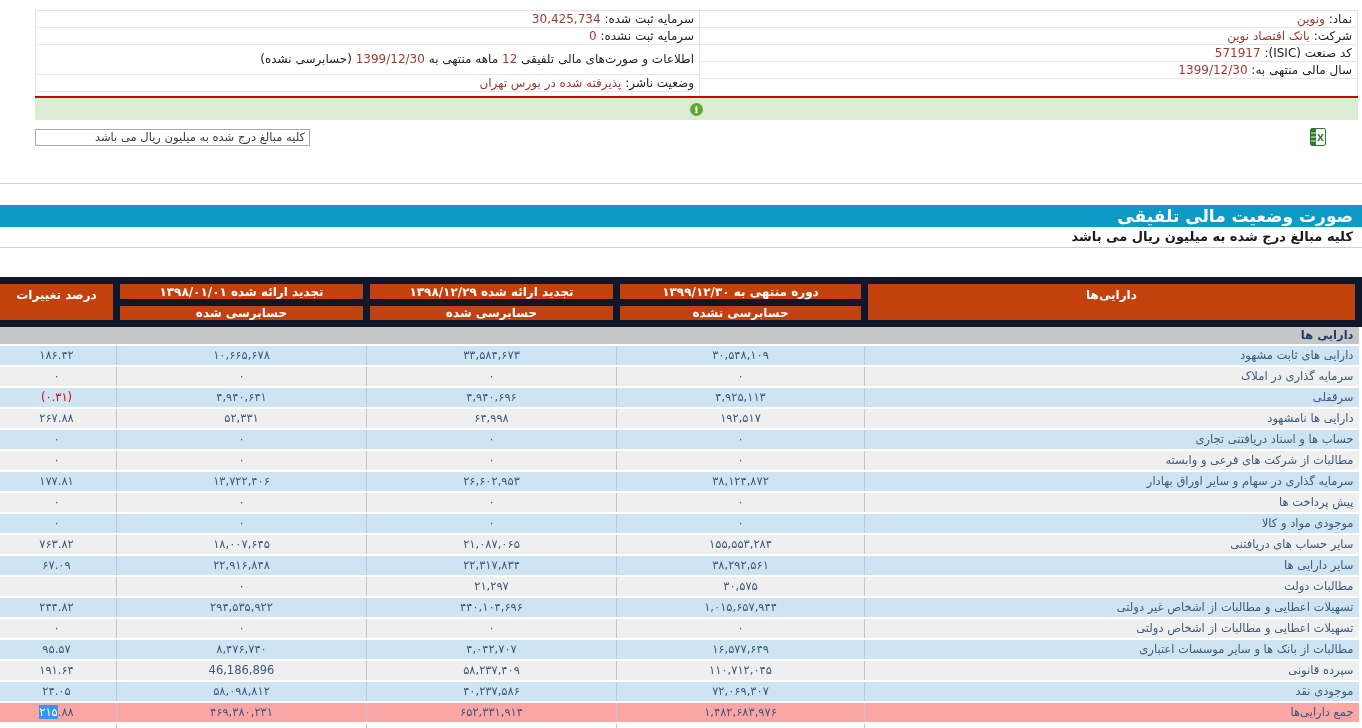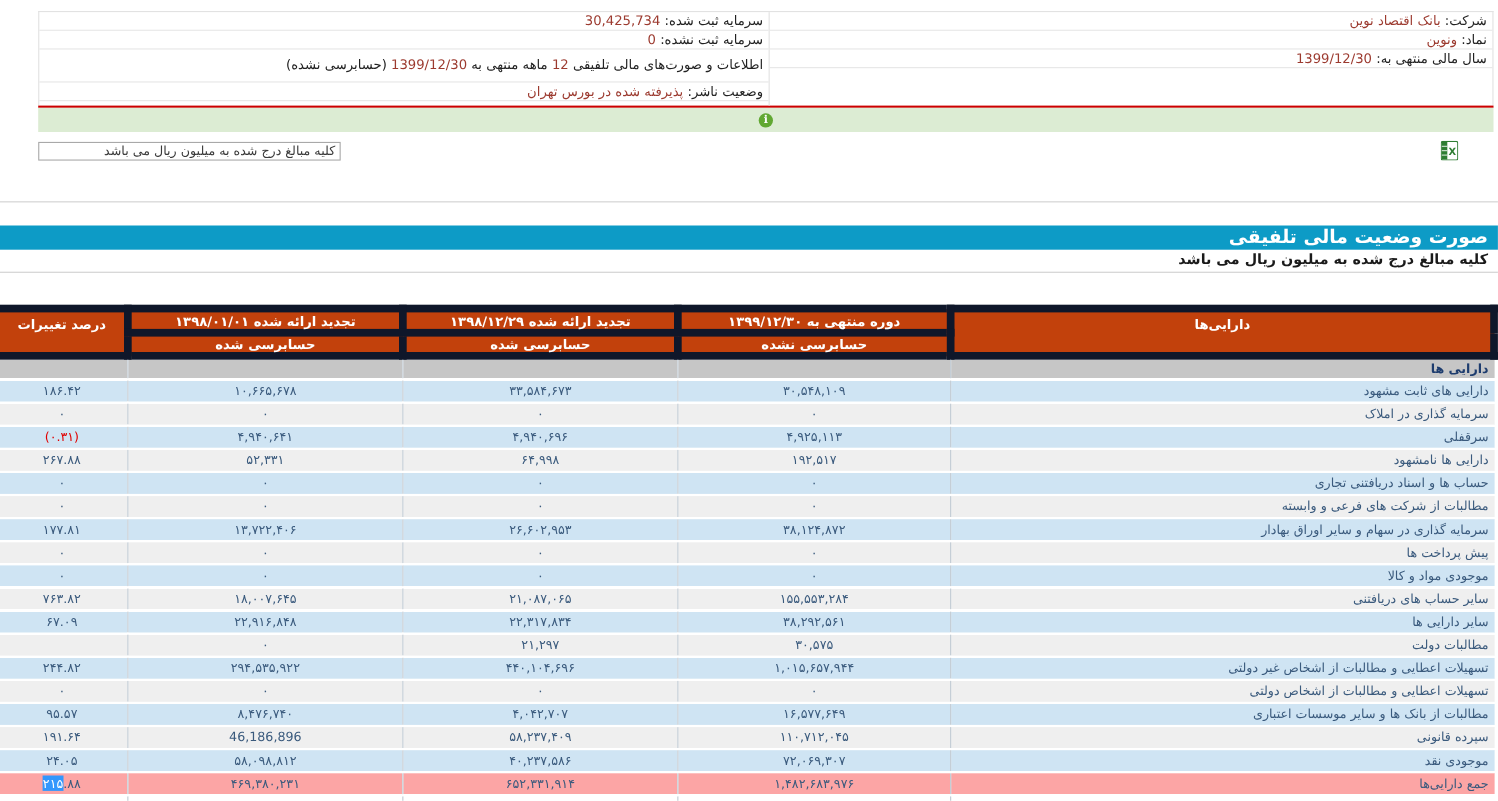--- a/index.html
+++ b/index.html
@@ -81,26 +81,30 @@
   tr.filler-row td { height: 8px; background: #fff; border-bottom: none; }
   td.neg { color: #e00000; }
   .sel { background: #3297fd; color: #fff; }
 </style>
 </head>
 <body>
 
 <div class="info-panel">
   <div class="info-col right">
     <div class="info-cell">
+      <span>نماد:</span>
+      <span class="val">ونوین</span>
+    </div>
+    <div class="info-cell">
       <span>شرکت:</span>
       <span class="val">بانک اقتصاد نوین</span>
     </div>
     <div class="info-cell">
-      <span>نماد:</span>
-      <span class="val">ونوین</span>
+      <span>کد صنعت (ISIC):</span>
+      <span class="val">571917</span>
     </div>
     <div class="info-cell">
       <span>سال مالی منتهی به:</span>
       <span class="val">1399/12/30</span>
     </div>
     <div class="info-cell filler"></div>
   </div>
   <div class="info-col left">
     <div class="info-cell">
       <span>سرمایه ثبت شده:</span>

